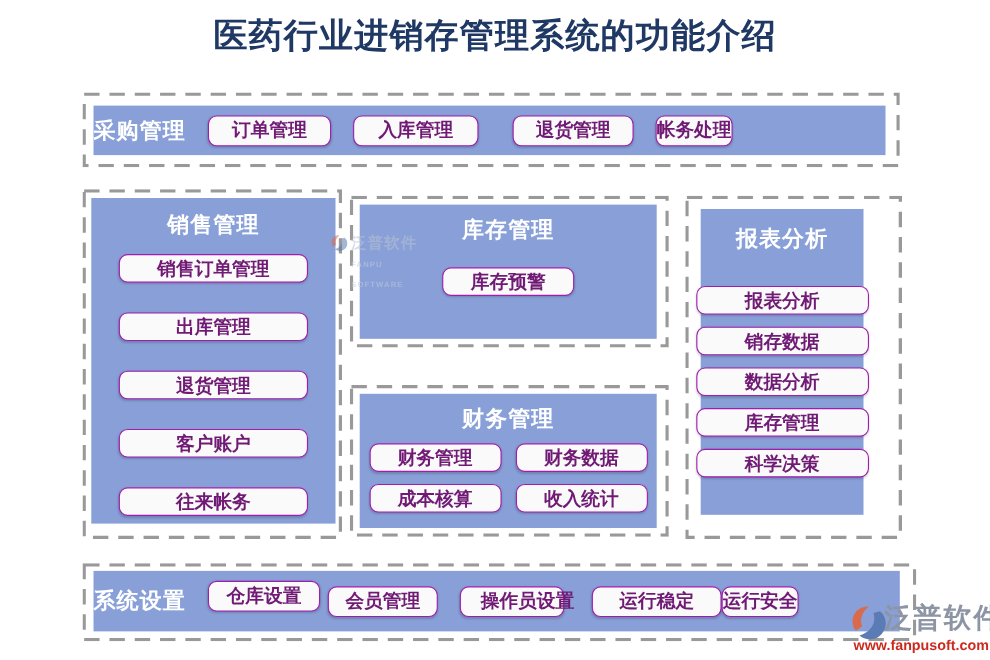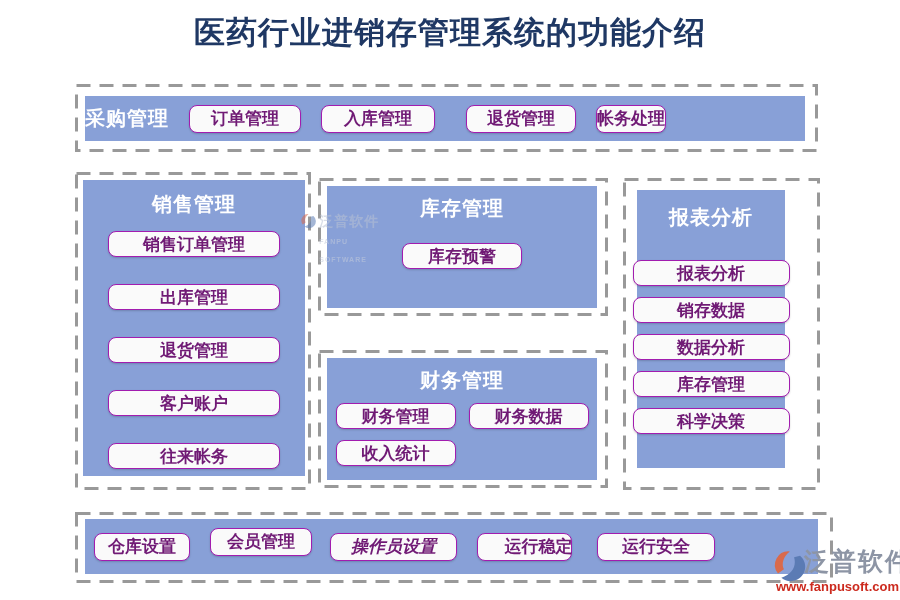--- a/index.html
+++ b/index.html
@@ -78,21 +78,21 @@
   .report-panel .panel-title { margin-top: 14px; }
   .report-panel .v-list { gap: 11px; margin-top: 29px; }
   .report-panel .btn { width: 157px; height: 26px; }
 
   
   .system-frame { left: 75px; top: 512px; width: 758px; height: 71px; }
   .system-bar   { left: 85px; top: 519px; width: 733px; height: 55px; }
   .system-bar .btn { height: 28px; }
   .system-bar .btn:nth-of-type(1) { margin-left: 9px;  width: 96px; }
   .system-bar .btn:nth-of-type(2) { margin-left: 20px; width: 102px; transform: translateY(-5px); }
-  .system-bar .btn:nth-of-type(3) { margin-left: 18px; width: 127px; font-style: italic; }
+  .system-bar .btn:nth-of-type(3) { margin-left: 7px; width: 100px; }
   .system-bar .btn:nth-of-type(4) { margin-left: 20px; width: 95px; padding-left: 28px; }
   .system-bar .btn:nth-of-type(5) { margin-left: 25px; width: 118px; }
 
   
   .wm-faint {
     position: absolute; left: 300px; top: 212px; width: 95px;
     opacity: 0.55; display: flex; align-items: flex-start; gap: 3px;
     pointer-events: none; z-index: 3;
   }
   .wm-faint .wm-text { color: #b9c2d4; font-weight: bold; font-size: 14px; line-height: 15px; letter-spacing: 1px; }
@@ -160,20 +160,21 @@
   <div class="frame finance-frame">
     <svg width="290" height="138">
         <rect x="1.5" y="1.5" width="287" height="135" fill="none" stroke="#999999" stroke-width="3" stroke-dasharray="14 9"></rect>
       </svg>
   </div>
   <div class="panel finance-panel">
     <span class="panel-title">财务管理</span>
     <div class="btn-grid">
       <span class="btn">财务管理</span>
       <span class="btn">财务数据</span>
+      <span class="btn">成本核算</span>
       <span class="btn">收入统计</span>
     </div>
   </div>
 
   <div class="frame report-frame">
     <svg width="197" height="312">
         <rect x="1.5" y="1.5" width="194" height="309" fill="none" stroke="#999999" stroke-width="3" stroke-dasharray="14 9"></rect>
       </svg>
   </div>
   <div class="panel report-panel">
@@ -186,20 +187,21 @@
       <span class="btn">科学决策</span>
     </div>
   </div>
 
   <div class="frame system-frame">
     <svg width="758" height="71">
         <rect x="1.5" y="1.5" width="755" height="68" fill="none" stroke="#999999" stroke-width="3" stroke-dasharray="14 9"></rect>
       </svg>
   </div>
   <div class="panel bar system-bar">
+    <span class="bar-label">系统设置</span>
     <span class="btn">仓库设置</span>
     <span class="btn">会员管理</span>
     <span class="btn">操作员设置</span>
     <span class="btn">运行稳定</span>
     <span class="btn">运行安全</span>
   </div>
 
   <div class="wm-faint">
     <svg width="17" height="17" viewBox="0 0 40 40">
       <path d="M7,30 A16,16 0 0 1 21,4 C13,10 11,19 14,25 Z" fill="#D96A4C"></path>

